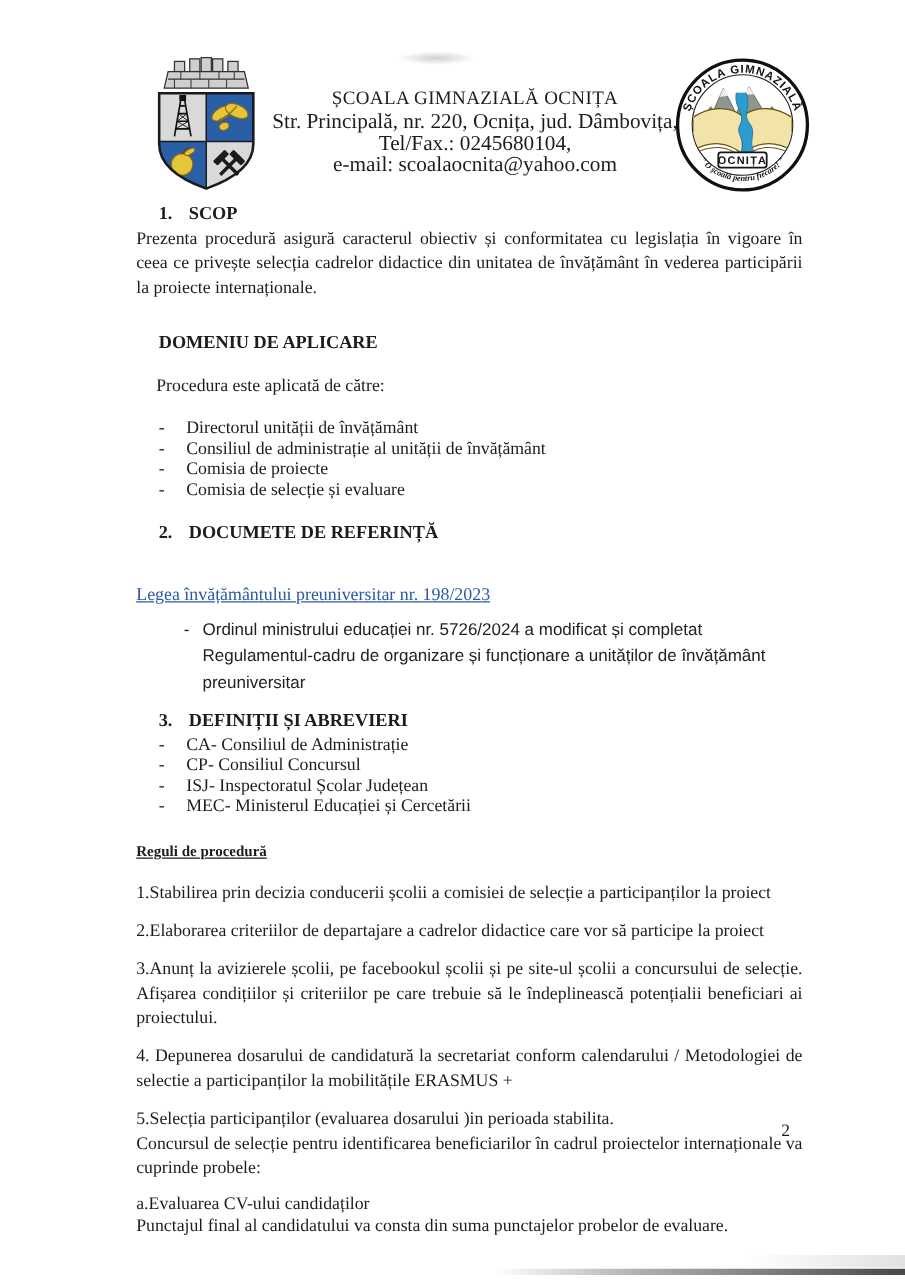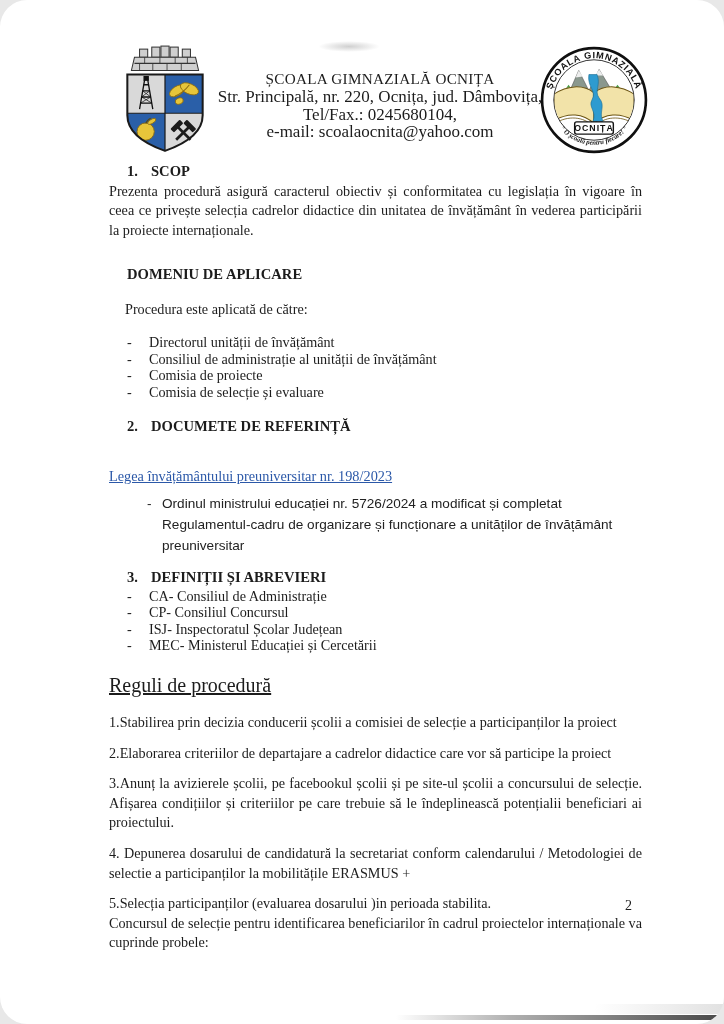--- a/index.html
+++ b/index.html
@@ -1,20 +1,19 @@
 <!DOCTYPE html>
 <html><head>
 <meta charset="utf-8">
 <style>
   html,body{margin:0;padding:0;background:#e8e8e8;}
   .page{
     position:relative;width:724px;height:1024px;background:#ffffff;
     font-family:"Liberation Serif",serif;color:#1c1c1c;overflow:hidden;
     margin:0 auto;
-    border-radius:27px;
   }
   
   .coat-logo{position:absolute;left:114px;top:42px;width:102px;height:114px;}
   .badge-logo{position:absolute;left:538px;top:44px;width:112px;height:112px;}
   .header-text{position:absolute;left:212px;top:70px;width:336px;text-align:center;}
   .school-name{font-size:15.2px;line-height:18px;letter-spacing:.3px;}
   .hdr-line{font-size:17px;line-height:17.5px;}
   .smudge{position:absolute;left:318px;top:41px;width:62px;height:11px;border-radius:50%;
     background:radial-gradient(ellipse at center,rgba(120,120,120,.35),rgba(120,120,120,0) 70%);}
   
@@ -27,21 +26,21 @@
   ul.dash-list li{display:flex;}
   .dash-mark{margin-left:18px;width:22px;flex:none;}
   #h-domeniu{margin-top:25px;}
   #h-ref{margin-top:16px;}
   .link-line{display:inline-block;margin-top:30px;font-size:14.3px;line-height:18px;
     color:#2b58a8;text-decoration:underline;cursor:pointer;}
   .sans-item{display:flex;margin-top:8px;font-family:"Liberation Sans",sans-serif;
     font-size:13.6px;line-height:21px;color:#222;}
   .sans-item .dash-mark{margin-left:38px;width:15px;}
   #h-def{margin-top:12px;}
-  #h-reguli{margin:20px 0 0;font-weight:normal;font-size:20px;text-decoration:underline;}
+  #h-reguli{margin:20px 0 0;font-weight:bold;font-size:12px;text-decoration:underline;}
   .rule{font-size:14.2px;line-height:19.6px;margin:11px 0 0;text-align:justify;}
   .rule.first{margin-top:16px;}
   .rule.no-gap{margin-top:0;}
   .proba{font-size:14.2px;line-height:17.6px;margin:10px 0 0;}
   .proba.no-gap{margin-top:0;}
   .page-number{position:absolute;right:92px;top:898px;font-size:14px;}
   
   .scan-edge{position:absolute;left:396px;right:0;top:1015px;height:5px;
     background:linear-gradient(to right,rgba(70,70,70,0) 0%,rgba(80,80,80,.45) 35%,rgba(40,40,40,.85) 100%);}
   .scan-haze{position:absolute;right:0;top:1004px;width:130px;height:10px;
@@ -219,19 +218,21 @@
     </ul>
 
     <div id="h-reguli">Reguli de procedură</div>
 
     <p class="rule first">1.Stabilirea prin decizia conducerii școlii a comisiei de selecție a participanților la proiect</p>
     <p class="rule">2.Elaborarea criteriilor de departajare a cadrelor didactice care vor să participe la proiect</p>
     <p class="rule">3.Anunț la avizierele școlii, pe facebookul școlii și pe site-ul școlii a concursului de selecție. Afișarea condițiilor și criteriilor pe care trebuie să le îndeplinească potențialii beneficiari ai proiectului.</p>
     <p class="rule">4. Depunerea dosarului de candidatură la secretariat  conform calendarului / Metodologiei de selectie a participanților la mobilitățile ERASMUS +</p>
     <p class="rule">5.Selecția participanților (evaluarea dosarului )in perioada stabilita.</p>
     <p class="rule no-gap">Concursul de selecție pentru identificarea beneficiarilor în cadrul proiectelor internaționale va cuprinde probele:</p>
+    <p class="proba">a.Evaluarea CV-ului candidaților</p>
+    <p class="proba no-gap">Punctajul final al candidatului va consta din suma punctajelor probelor de evaluare.</p>
   </div>
 
   <div class="page-number">2</div>
 
   <div class="scan-haze"></div>
   <div class="scan-edge"></div>
 </div>
 
 </body></html>

